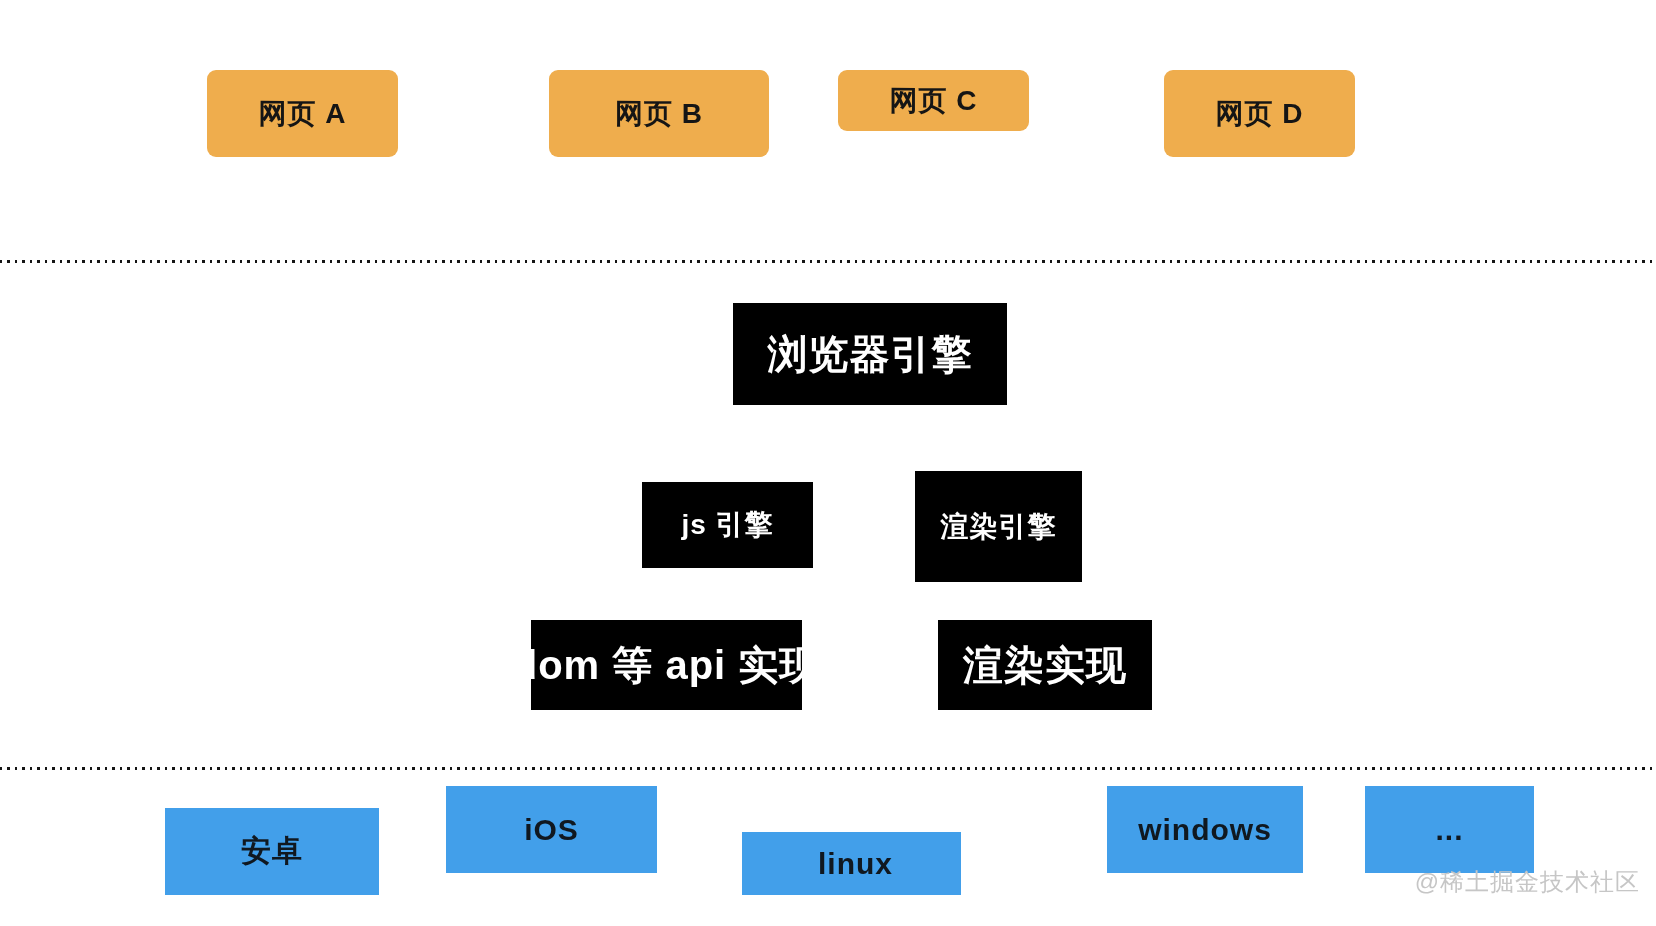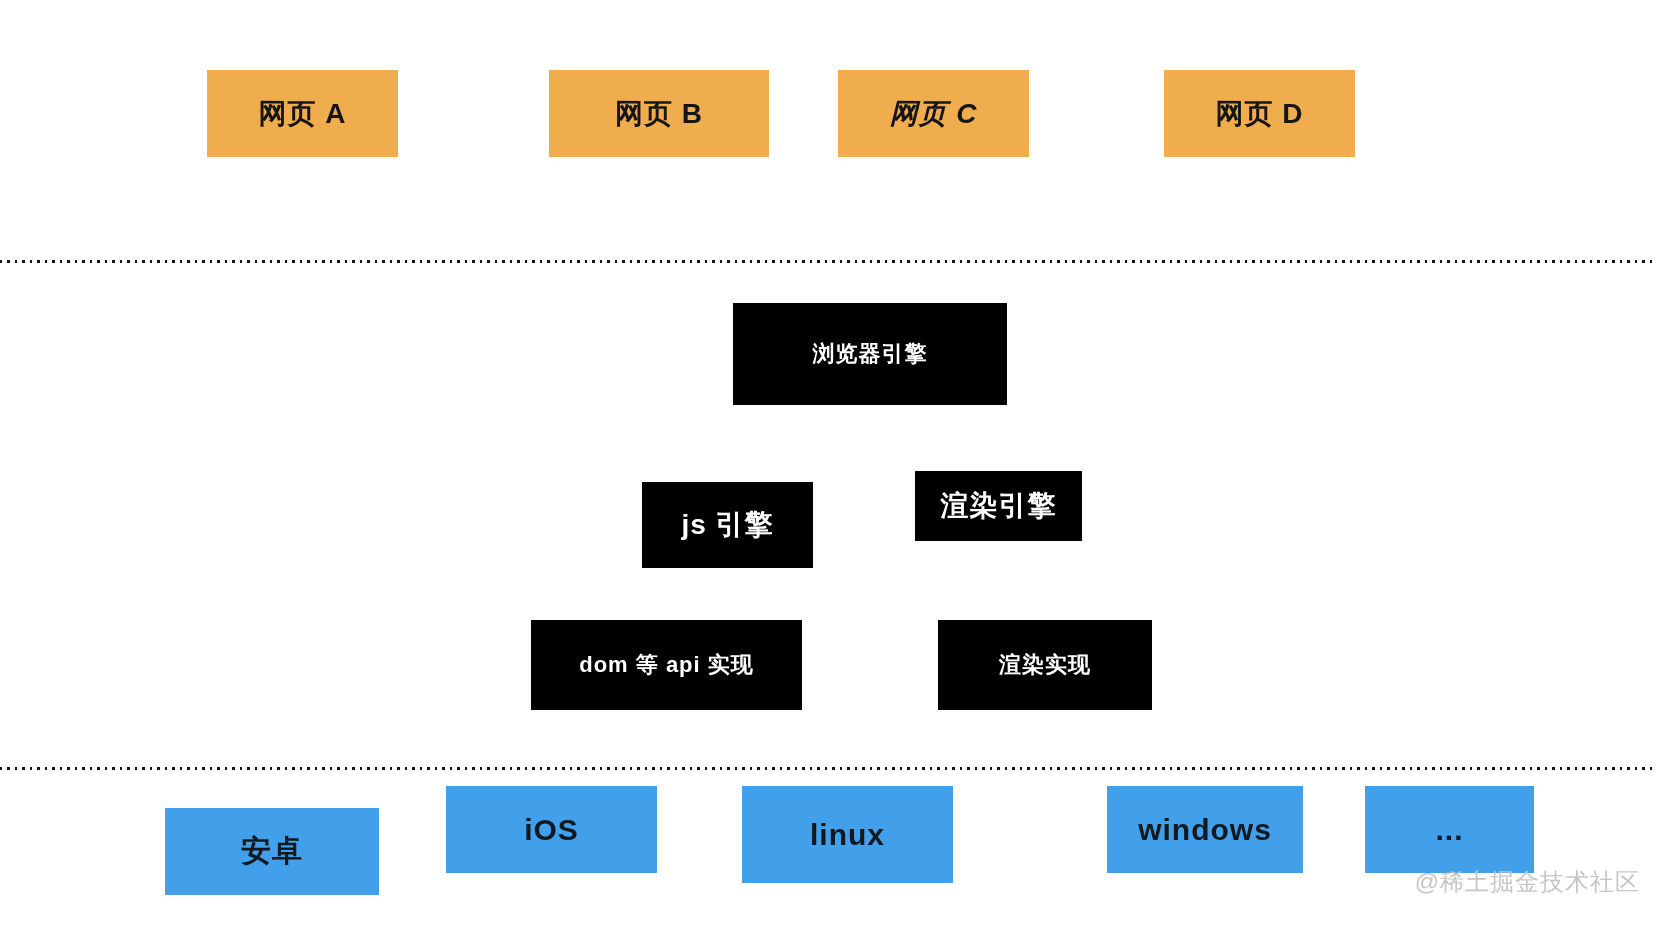--- a/index.html
+++ b/index.html
@@ -21,25 +21,26 @@
     align-items: center;
     justify-content: center;
     font-weight: 700;
     letter-spacing: 1px;
     white-space: nowrap;
   }
   .page-box {
     background: var(--color-page_box, #EFAD4D);
     color: var(--color-page_text, #151515);
     font-size: 28px;
+    border-radius: 9px;
   }
   .engine-box {
     background: var(--color-engine_box, #000000);
     color: var(--color-engine_text, #ffffff);
-    font-size: 22px;
+    font-size: 40px;
   }
   .os-box {
     background: var(--color-os_box, #429FEA);
     color: var(--color-os_text, #101820);
     font-size: 30px;
   }
   .dotted-sep {
     position: absolute;
     left: 0;
     width: 1656px;
@@ -60,36 +61,36 @@
     letter-spacing: 1px;
   }
 </style>
 </head>
 <body>
 
 <div class="canvas">
 
   <div class="box page-box" style="left:207px; top:70px; width:191px; height:87px;">网页 A</div>
   <div class="box page-box" style="left:549px; top:70px; width:220px; height:87px;">网页 B</div>
-  <div class="box page-box" style="left:838px; top:70px; width:191px; height:87px;font-style:italic;">网页 C</div>
+  <div class="box page-box" style="left:838px; top:70px; width:191px; height:61px;">网页 C</div>
   <div class="box page-box" style="left:1164px; top:70px; width:191px; height:87px;">网页 D</div>
 
   <div class="dotted-sep" style="top:260px;"></div>
 
   <div class="box engine-box" style="left:733px; top:303px; width:274px; height:102px;">浏览器引擎</div>
 
   <div class="box engine-box" style="left:642px; top:471px; width:171px; height:86px; font-size:28px;margin-top:11px;">js 引擎</div>
-  <div class="box engine-box" style="left:915px; top:471px; width:167px; height:70px; font-size:28px;">渲染引擎</div>
+  <div class="box engine-box" style="left:915px; top:471px; width:167px; height:111px; font-size:28px;">渲染引擎</div>
 
   <div class="box engine-box" style="left:531px; top:620px; width:271px; height:90px;">dom 等 api 实现</div>
   <div class="box engine-box" style="left:938px; top:620px; width:214px; height:90px;">渲染实现</div>
 
   <div class="dotted-sep" style="top:767px;"></div>
 
   <div class="box os-box" style="left:165px; top:808px; width:214px; height:87px;">安卓</div>
   <div class="box os-box" style="left:446px; top:786px; width:211px; height:87px;">iOS</div>
-  <div class="box os-box" style="left:742px; top:786px; width:211px; height:97px;">linux</div>
+  <div class="box os-box" style="left:742px; top:832px; width:211px; height:63px;padding-left:8px;">linux</div>
   <div class="box os-box" style="left:1107px; top:786px; width:196px; height:87px;">windows</div>
   <div class="box os-box" style="left:1365px; top:786px; width:169px; height:87px;">...</div>
 
   <div class="watermark">@稀土掘金技术社区</div>
 
 </div>
 
 </body></html>

